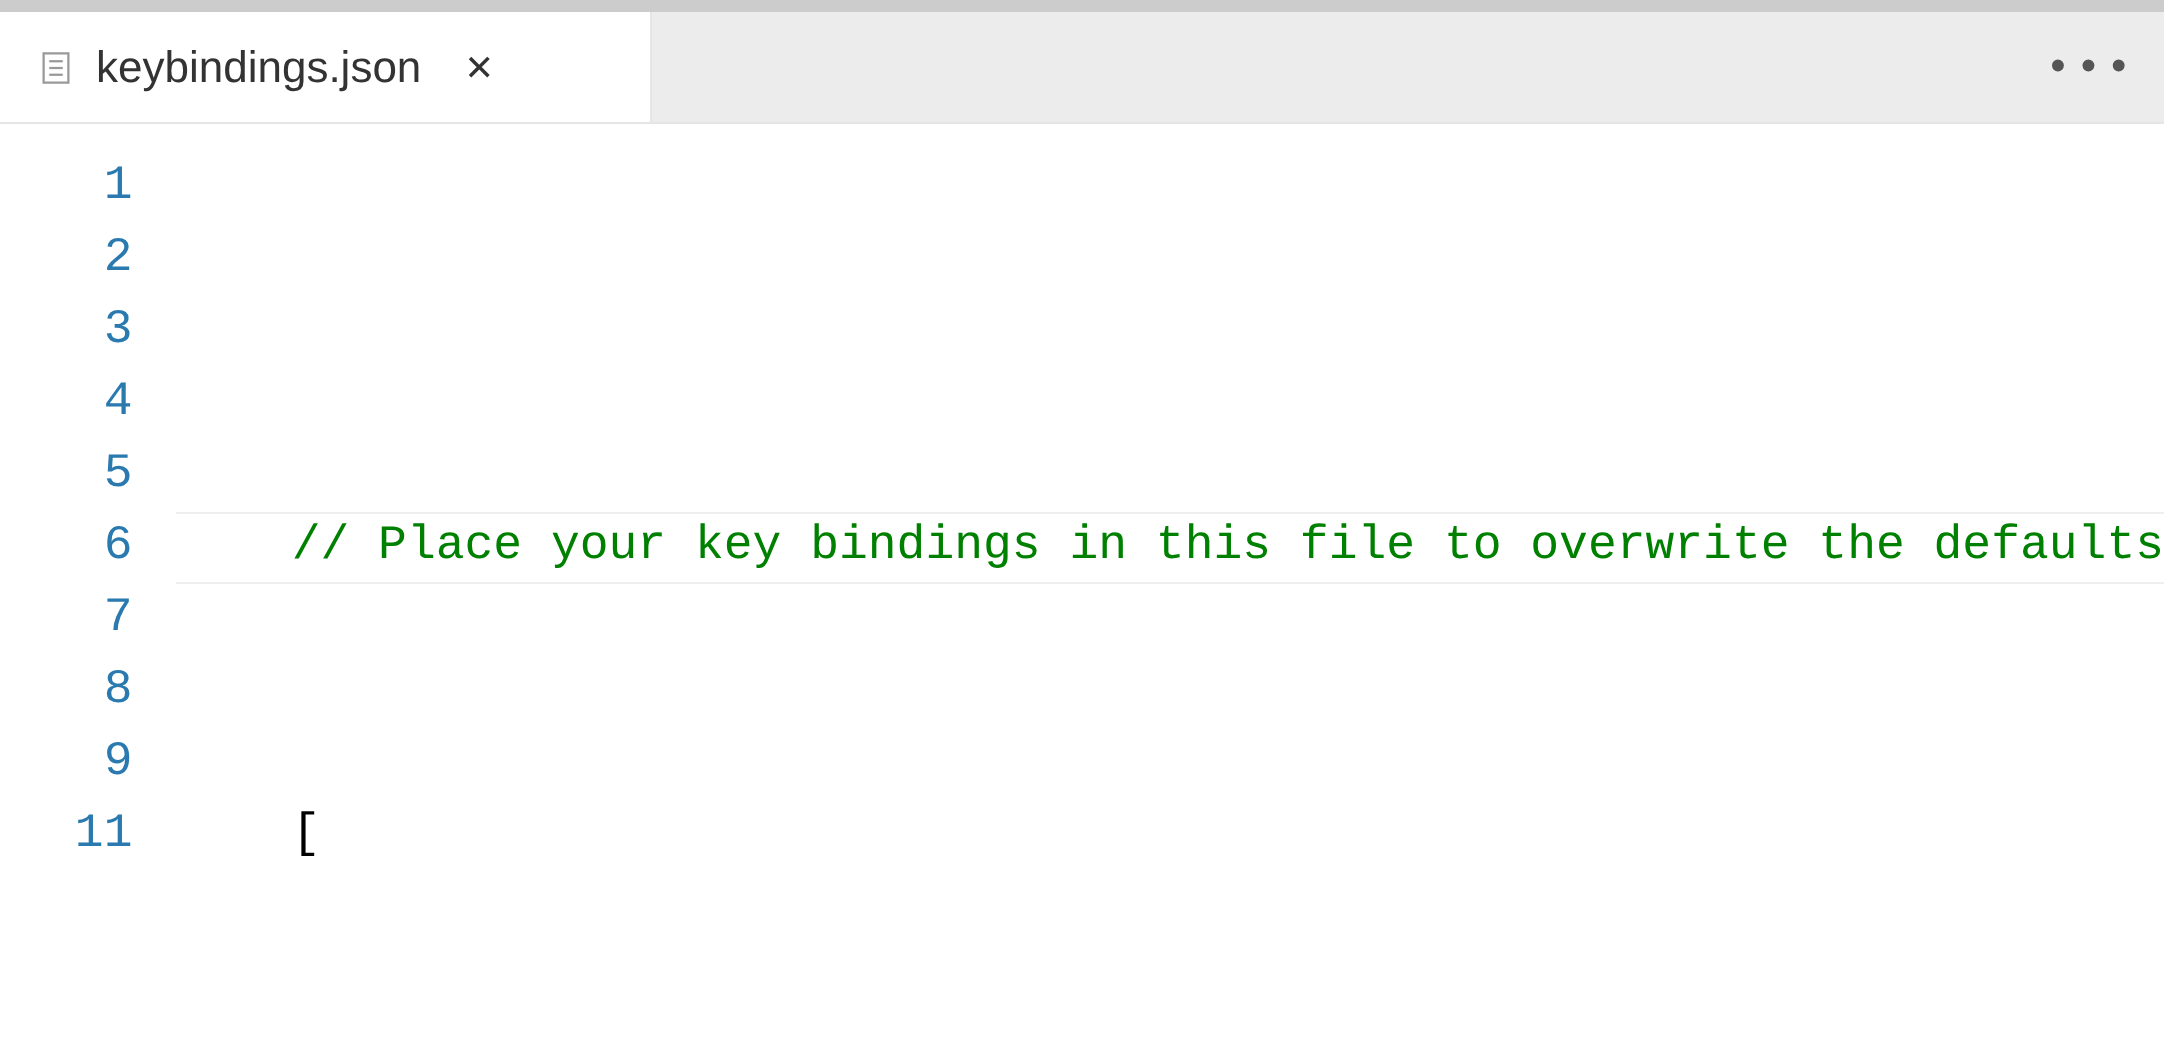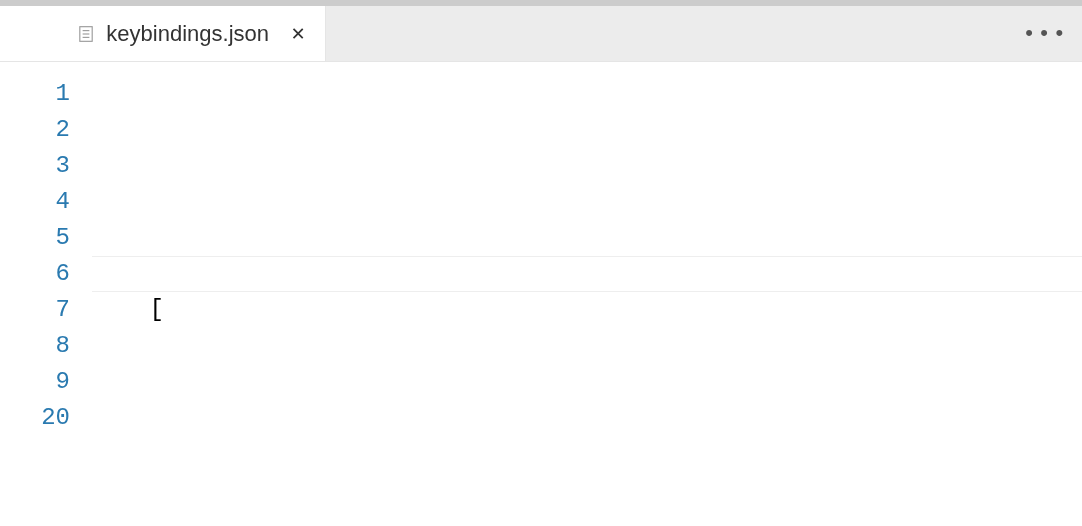--- a/index.html
+++ b/index.html
@@ -28,21 +28,20 @@
       border-bottom: 1px solid #e5e5e5;
     }
     .tab {
       background: #ffffff;
       display: flex;
       align-items: center;
       padding: 0 14px 0 18px;
       border-right: 1px solid #e5e5e5;
       gap: 10px;
       min-width: 326px;
-      justify-content: flex-end;
     }
     .tab-icon {
       width: 20px;
       height: 20px;
       display: flex;
       align-items: center;
       justify-content: center;
       color: #999999;
       flex-shrink: 0;
     }
@@ -136,27 +135,28 @@
   <div class="gutter">
     <div class="line-num">1</div>
     <div class="line-num">2</div>
     <div class="line-num">3</div>
     <div class="line-num">4</div>
     <div class="line-num">5</div>
     <div class="line-num">6</div>
     <div class="line-num">7</div>
     <div class="line-num">8</div>
     <div class="line-num">9</div>
-    <div class="line-num">20</div>
+    <div class="line-num">11</div>
   </div>
 
   <div class="code-area">
     <div class="current-line-highlight" style="top:194px;"></div>
 
     
+    <div class="code-line">    <span class="tk-comment">// Place your key bindings in this file to overwrite the defaults</span></div>
     
     <div class="code-line">    <span class="tk-punct">[</span></div>
     
     
     
     
     
     
     
     

